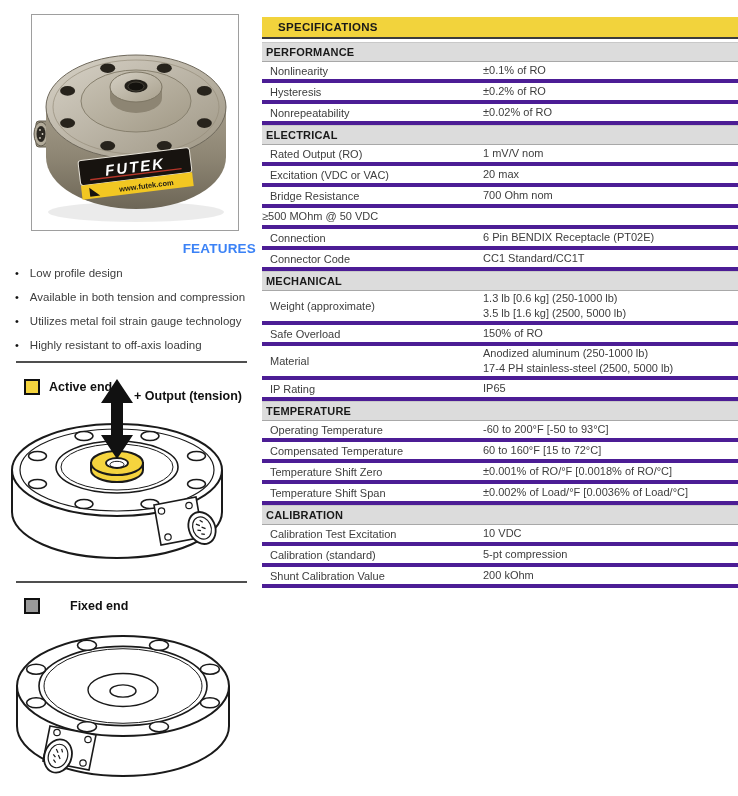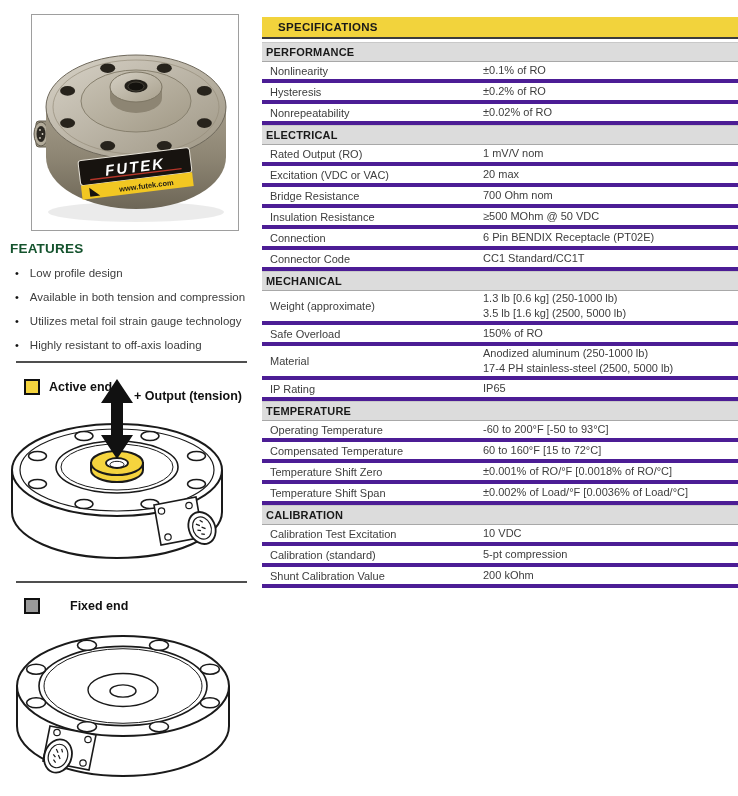--- a/index.html
+++ b/index.html
@@ -12,21 +12,21 @@
   html,body{margin:0;padding:0;background:#fff;}
   body{font-family:"Liberation Sans",sans-serif;-webkit-font-smoothing:antialiased;}
   .page{position:relative;width:738px;height:796px;background:#fff;overflow:hidden;}
 
   
   .photo-box{position:absolute;left:31px;top:14px;width:208px;height:217px;
     border:1px solid #9e9e9e;background:#fff;}
   .photo-box svg{display:block;width:100%;height:100%;}
 
   .features{position:absolute;left:10px;top:241px;width:246px;}
-  .features-title{font-weight:bold;font-size:13.5px;color:#14532d;letter-spacing:.2px;}
+  .features-title{font-weight:bold;font-size:13.5px;color:#3b82f6;letter-spacing:.2px;text-align:right;}
   .features ul{list-style:none;margin:11px 0 0 0;padding:0;}
   .features li{display:flex;gap:11px;margin:0 0 11px 5px;font-size:11.5px;color:#3d3d3d;line-height:13px;}
   .features .bullet{font-size:11px;line-height:13px;color:#111;}
 
   .divider{position:absolute;left:16px;width:231px;height:2px;background:#4f4f4f;}
   #divider-1{top:361px;}
   #divider-2{top:581px;}
 
   .figure{position:absolute;left:0;width:256px;}
   #active-figure{top:372px;height:210px;}
@@ -270,21 +270,20 @@
         </div>
         <div class="spec-row">
           <div class="spec-label">Excitation (VDC or VAC)</div>
           <div class="spec-value">20 max</div>
         </div>
         <div class="spec-row">
           <div class="spec-label">Bridge Resistance</div>
           <div class="spec-value">700 Ohm nom</div>
         </div>
         <div class="spec-row">
-          <div class="spec-label">Insulation Resistance</div>
           <div class="spec-value">≥500 MOhm @ 50 VDC</div>
         </div>
         <div class="spec-row">
           <div class="spec-label">Connection</div>
           <div class="spec-value">6 Pin BENDIX Receptacle (PT02E)</div>
         </div>
         <div class="spec-row">
           <div class="spec-label">Connector Code</div>
           <div class="spec-value">CC1 Standard/CC1T</div>
         </div>

